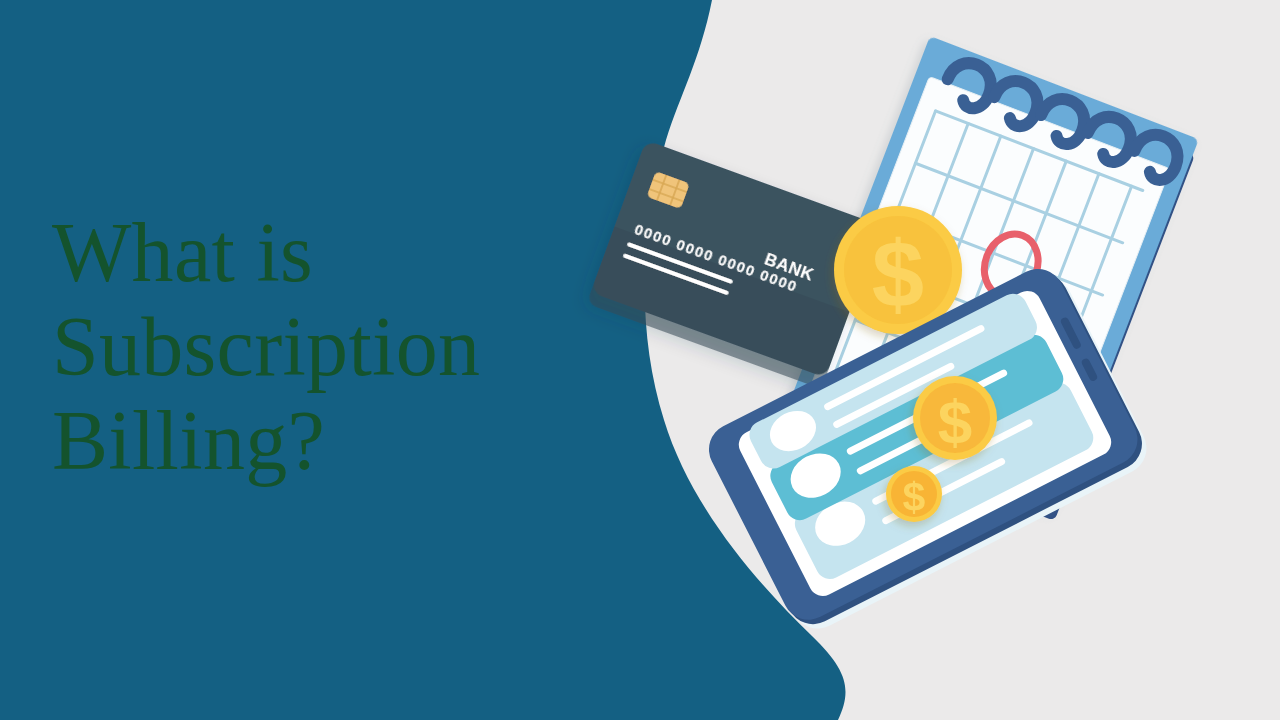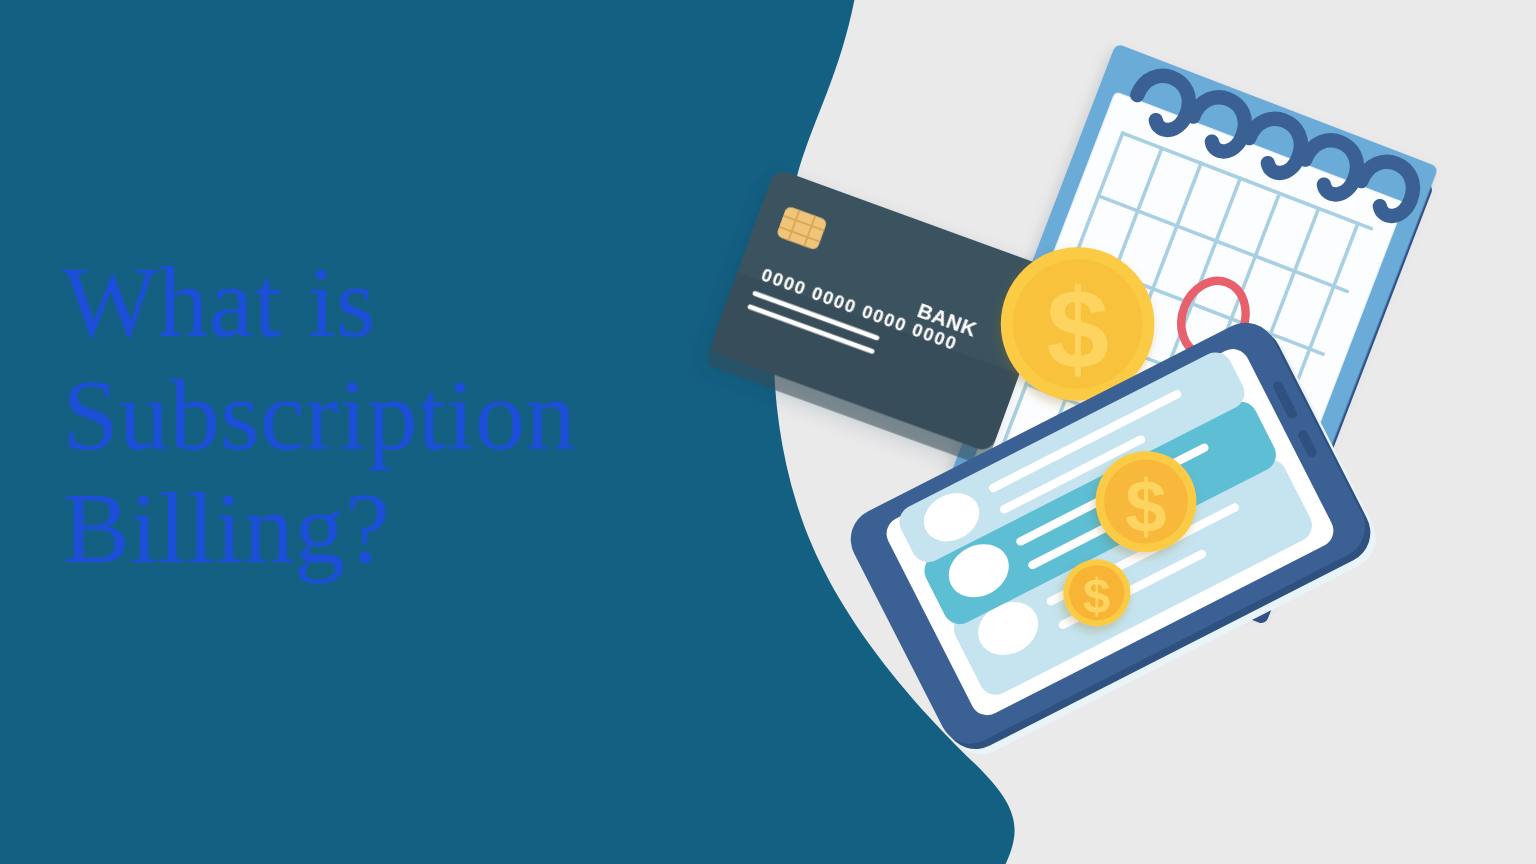--- a/index.html
+++ b/index.html
@@ -11,21 +11,21 @@
   }
   #stage{position:absolute;inset:0;width:1280px;height:720px;overflow:hidden;}
 
   
   .bg-gray{position:absolute;inset:0;background:#ebeaea;}
 
   
   .headline{
     position:absolute;left:52px;top:206px;
     width:560px;
-    color:#1d4ed8;
+    color:#14532d;
     font-family:"Liberation Serif", serif;
     font-size:84px;
     line-height:94px;
     font-weight:400;
     letter-spacing:0.3px;
     white-space:pre-line;
   }
 
   
   .art{position:absolute;left:0;top:0;width:1280px;height:720px;pointer-events:none;}

